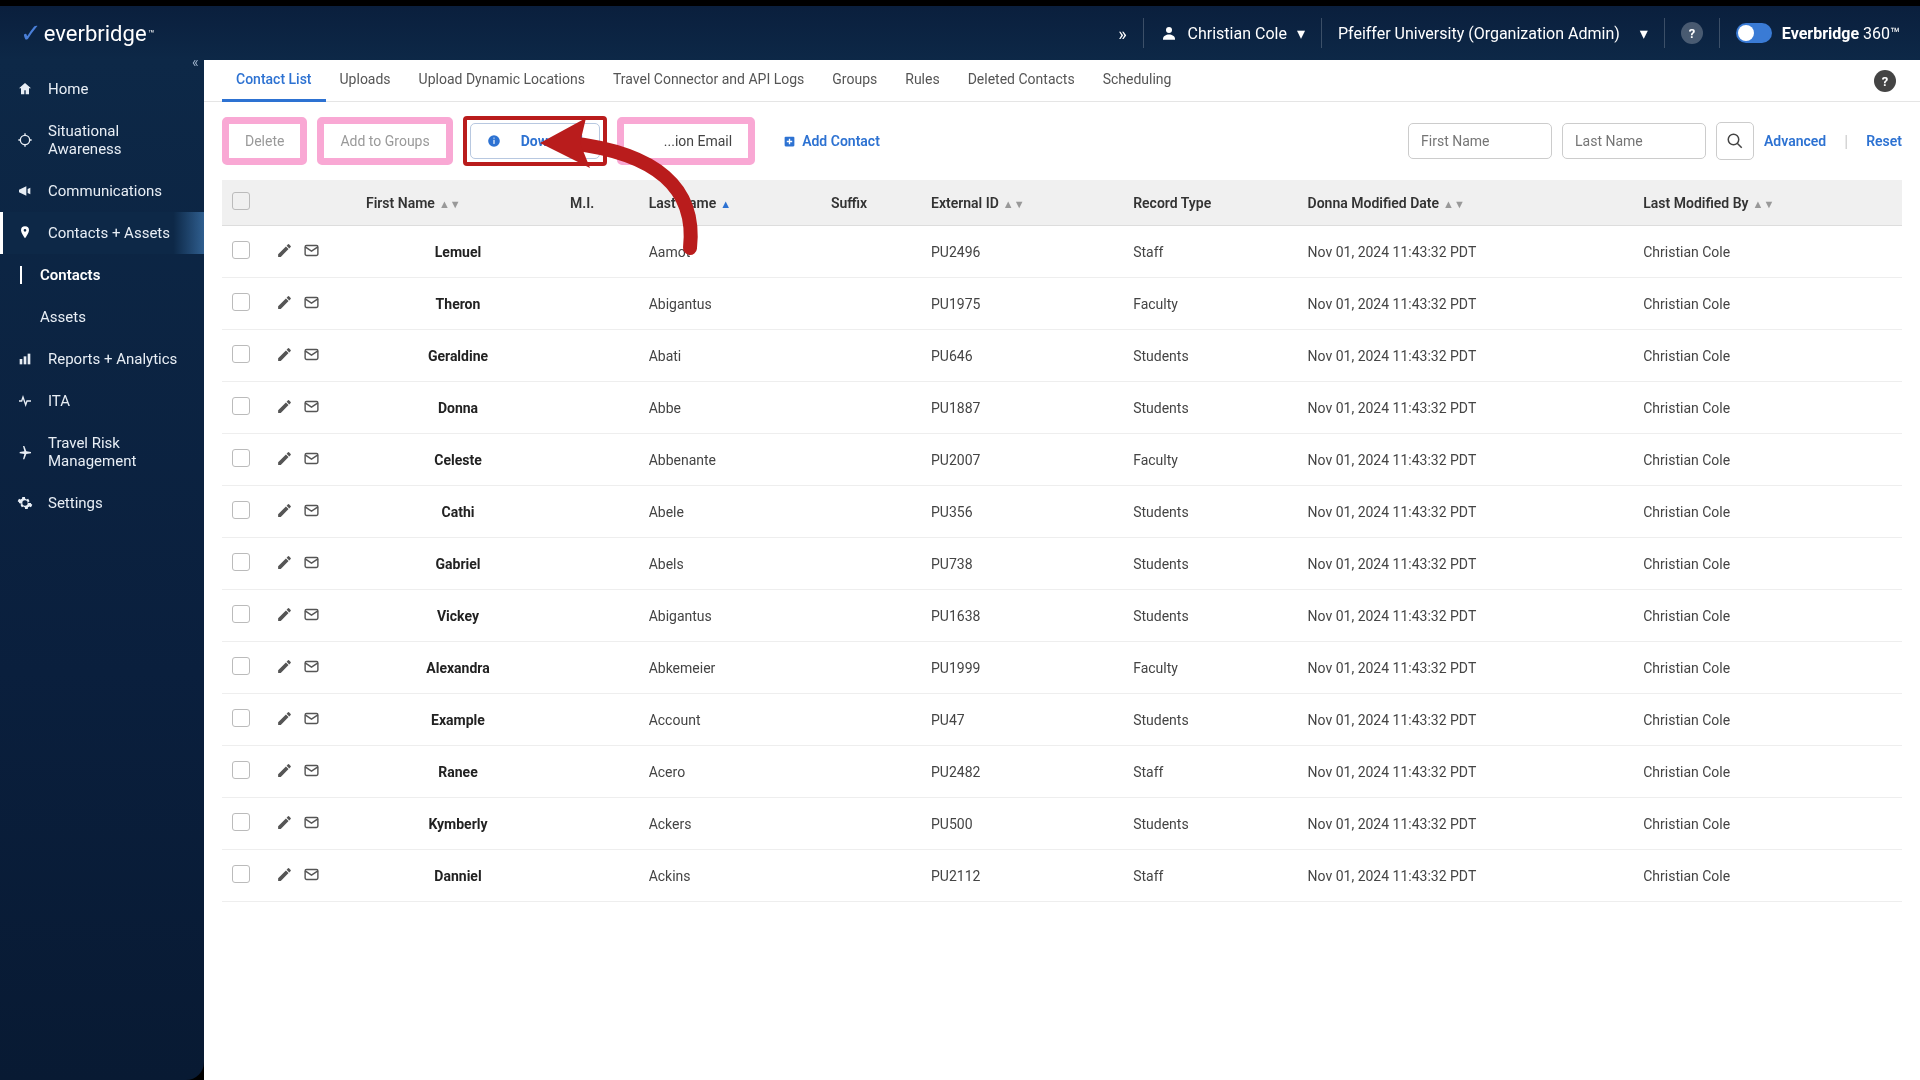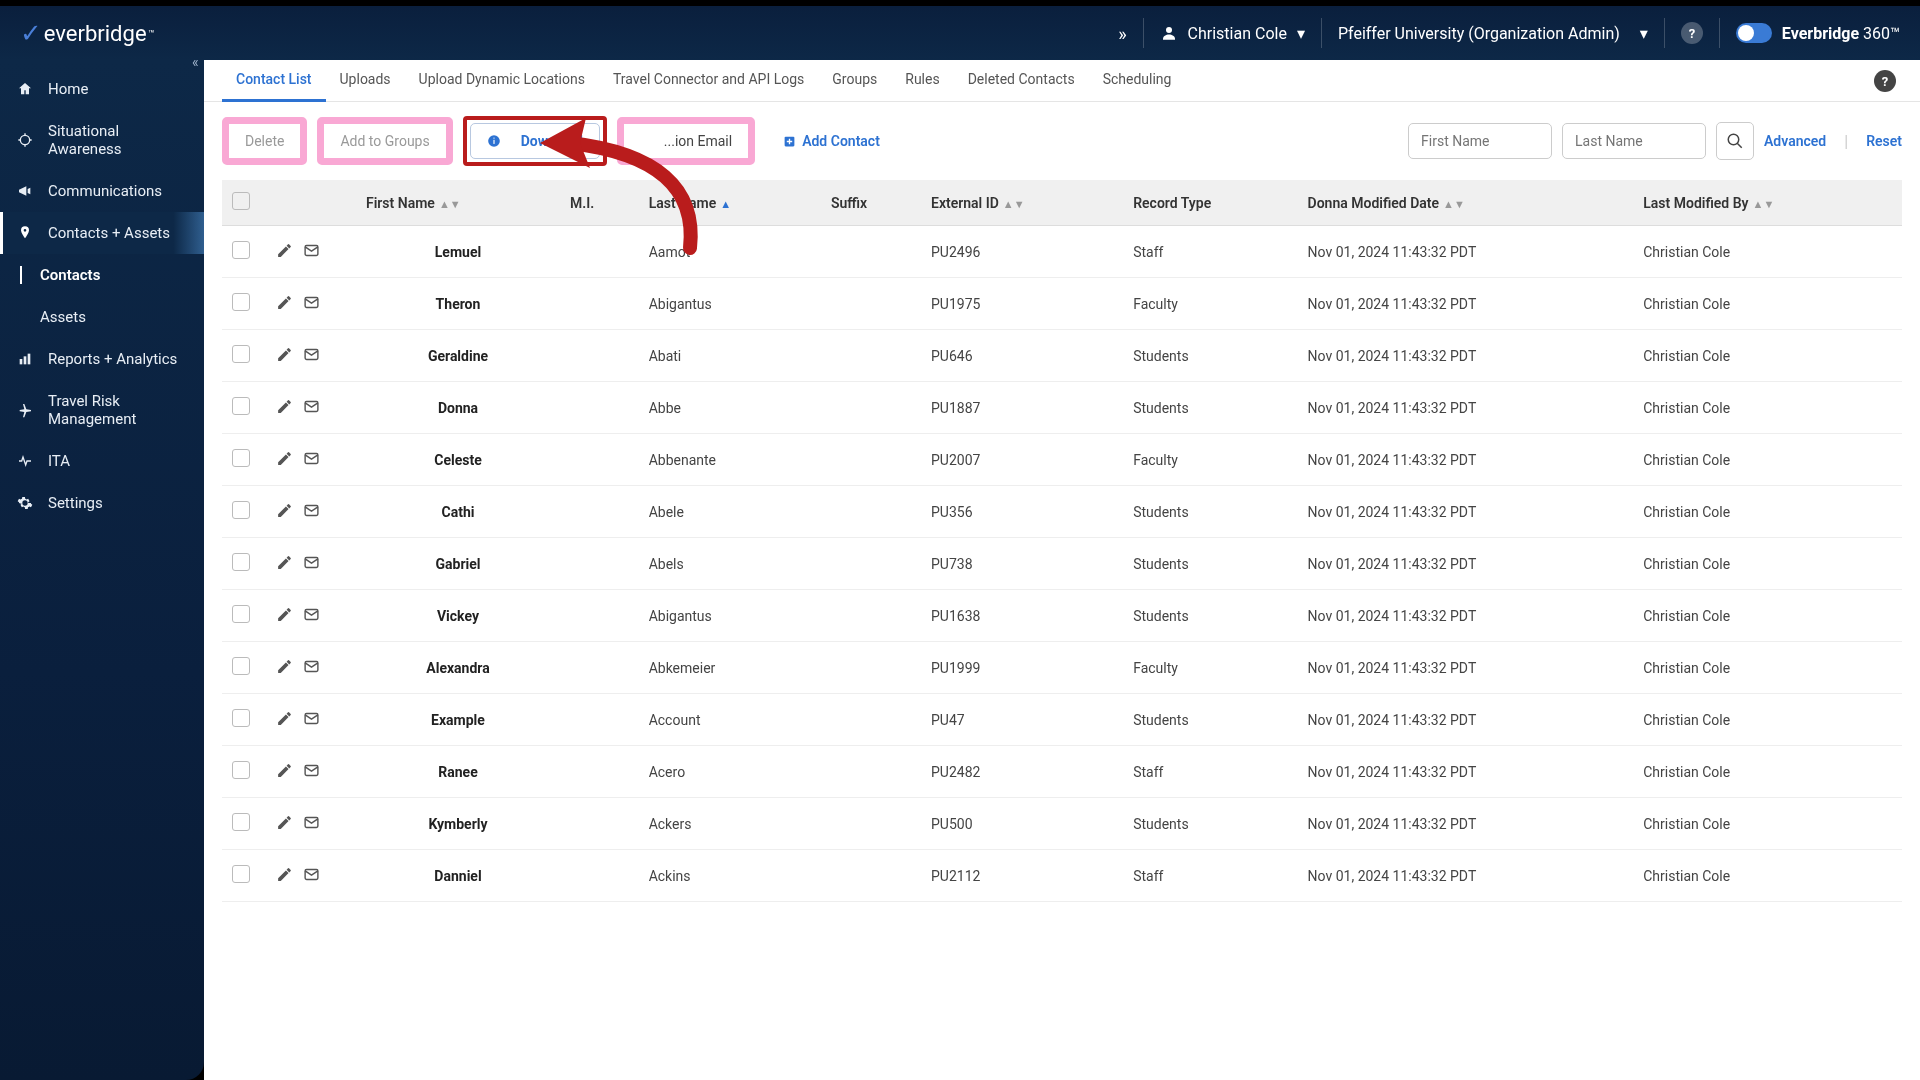--- a/index.html
+++ b/index.html
@@ -172,33 +172,33 @@
             <svg viewBox="0 0 24 24" fill="#e8eef5" width="16" height="16">
               <rect x="4" y="12" width="4" height="8"></rect>
               <rect x="10" y="8" width="4" height="12"></rect>
               <rect x="16" y="4" width="4" height="16"></rect>
             </svg>
           </span>
         <span>Reports + Analytics</span>
       </div>
       <div class="sidebar-item">
         <span class="sb-icon">
+            <svg viewBox="0 0 24 24" fill="none" stroke="#e8eef5" stroke-width="2" width="16" height="16">
+              <path d="M3 12h4l2-6 4 12 2-6h6"></path>
+            </svg>
+          </span>
+        <span>ITA</span>
+      </div>
+      <div class="sidebar-item">
+        <span class="sb-icon">
             <svg viewBox="0 0 24 24" fill="#e8eef5" width="16" height="16">
               <path d="M21 12l-7-1-3-8h-2l2 8-7 1v2l7 1-2 8h2l3-8 7-1z"></path>
             </svg>
           </span>
         <span>Travel Risk Management</span>
-      </div>
-      <div class="sidebar-item">
-        <span class="sb-icon">
-            <svg viewBox="0 0 24 24" fill="none" stroke="#e8eef5" stroke-width="2" width="16" height="16">
-              <path d="M3 12h4l2-6 4 12 2-6h6"></path>
-            </svg>
-          </span>
-        <span>ITA</span>
       </div>
       <div class="sidebar-item">
         <span class="sb-icon">
             <svg viewBox="0 0 24 24" fill="#e8eef5" width="16" height="16">
               <path d="M12 8a4 4 0 1 0 0 8 4 4 0 0 0 0-8zm9 4a7 7 0 0 1-.1 1.2l2.1 1.6-2 3.4-2.5-1a7 7 0 0 1-2 1.2l-.4 2.6h-4l-.4-2.6a7 7 0 0 1-2-1.2l-2.5 1-2-3.4 2.1-1.6A7 7 0 0 1 3 12a7 7 0 0 1 .1-1.2L1 9.2l2-3.4 2.5 1a7 7 0 0 1 2-1.2L7.9 3h4l.4 2.6a7 7 0 0 1 2 1.2l2.5-1 2 3.4-2.1 1.6c0 .4.1.8.1 1.2z"></path>
             </svg>
           </span>
         <span>Settings</span>
       </div>
     </div>

